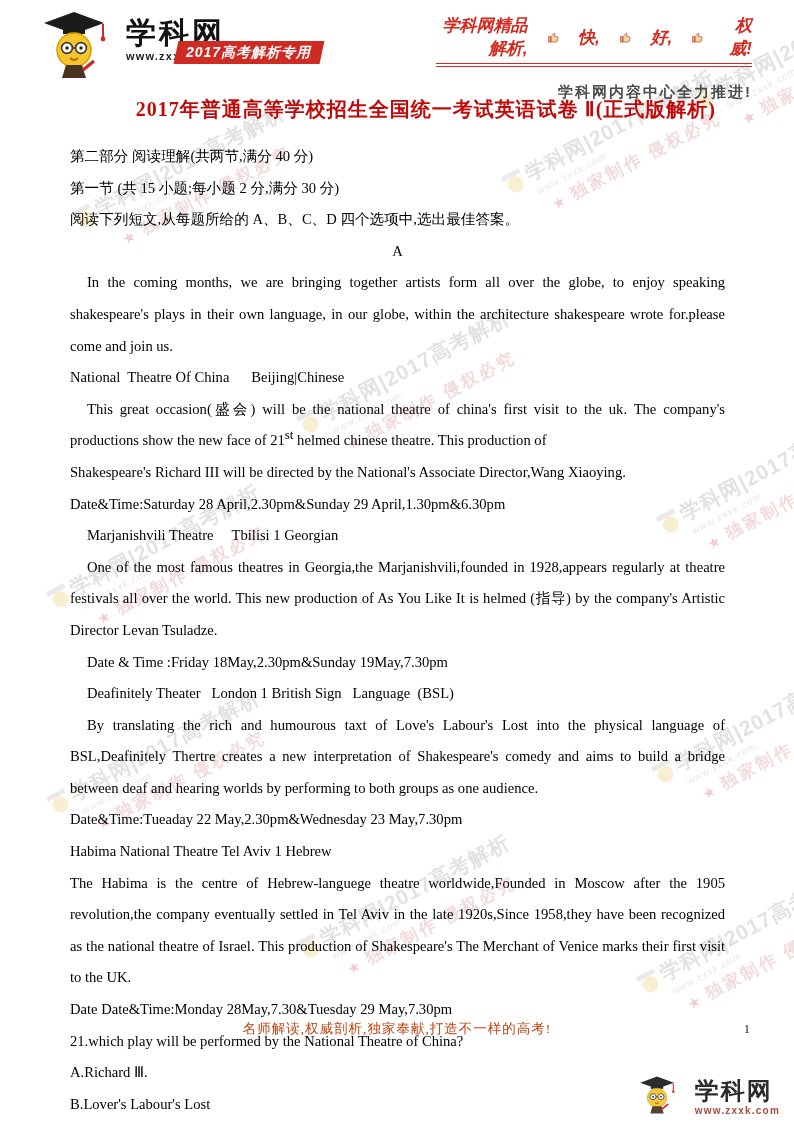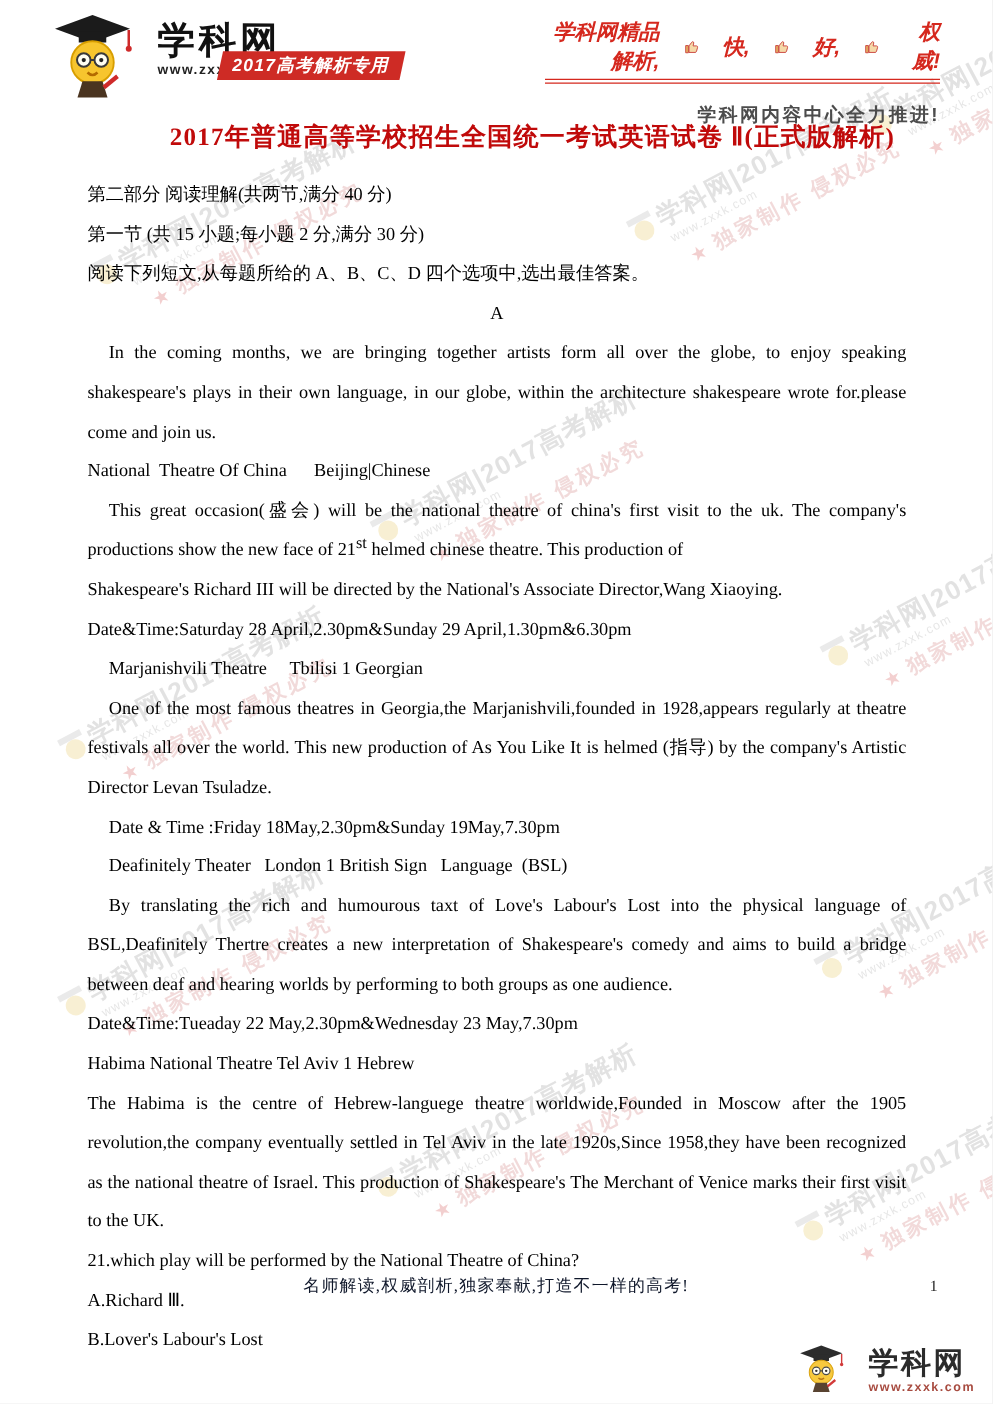--- a/index.html
+++ b/index.html
@@ -67,21 +67,21 @@
   .indent { text-indent:17px; }
   .center { text-align:center; }
   .prewrap { white-space:pre-wrap; }
   sup { font-size:13px; line-height:0; }
   .options-row { display:flex;flex-direction:column; }
   .option-a { width:196px; }
 
   
   .footer-slogan {
     position:absolute; left:0; top:1020px; width:794px; z-index:2;
-    text-align:center; font-size:13.5px; color:#0f172a; letter-spacing:1px;
+    text-align:center; font-size:13.5px; color:#c2410c; letter-spacing:1px;
   }
   .footer-pagenum {
     position:absolute; right:44px; top:1022px; z-index:2;
     font-size:12.5px; color:#222;
   }
   .logo-bottom {
     position:absolute; right:14px; bottom:6px; z-index:3;
     display:flex; align-items:center; opacity:.92;
   }
   .logo-bottom .logo-text-block { padding-top:4px; }
@@ -240,20 +240,21 @@
     <div>Shakespeare's Richard III will be directed by the National's Associate Director,Wang Xiaoying.</div>
     <div>Date&amp;Time:Saturday 28 April,2.30pm&amp;Sunday 29 April,1.30pm&amp;6.30pm</div>
     <div class="prewrap indent">Marjanishvili Theatre     Tbilisi 1 Georgian</div>
     <div class="jst indent">One of the most famous theatres in Georgia,the Marjanishvili,founded in 1928,appears regularly at theatre festivals all over the world. This new production of As You Like It is helmed (指导) by the company's Artistic Director Levan Tsuladze.</div>
     <div class="indent">Date &amp; Time :Friday 18May,2.30pm&amp;Sunday 19May,7.30pm</div>
     <div class="prewrap indent">Deafinitely Theater   London 1 British Sign   Language  (BSL)</div>
     <div class="jst indent">By translating the rich and humourous taxt of Love's Labour's Lost into the physical language of BSL,Deafinitely  Thertre creates a new interpretation of Shakespeare's comedy and aims to build a bridge between deaf and hearing worlds by performing to both groups as one audience.</div>
     <div>Date&amp;Time:Tueaday 22 May,2.30pm&amp;Wednesday 23 May,7.30pm</div>
     <div>Habima National Theatre Tel Aviv 1 Hebrew</div>
     <div class="jst">The Habima  is the centre of Hebrew-languege theatre worldwide,Founded in Moscow after the 1905 revolution,the company eventually settled in Tel Aviv in the late 1920s,Since 1958,they have been recognized as the national theatre of Israel. This production of Shakespeare's The Merchant of Venice marks their first visit to the UK.</div>
+    <div>Date Date&amp;Time:Monday  28May,7.30&amp;Tuesday 29 May,7.30pm</div>
     <div>21.which play  will  be performed by the National  Theatre of China?</div>
     <div class="options-row">
       <div class="option-a">A.Richard  Ⅲ.</div>
       <div>B.Lover's Labour's Lost</div>
     </div>
   </div>
 
   <div class="footer-slogan">名师解读,权威剖析,独家奉献,打造不一样的高考!</div>
   <div class="footer-pagenum">1</div>
 

